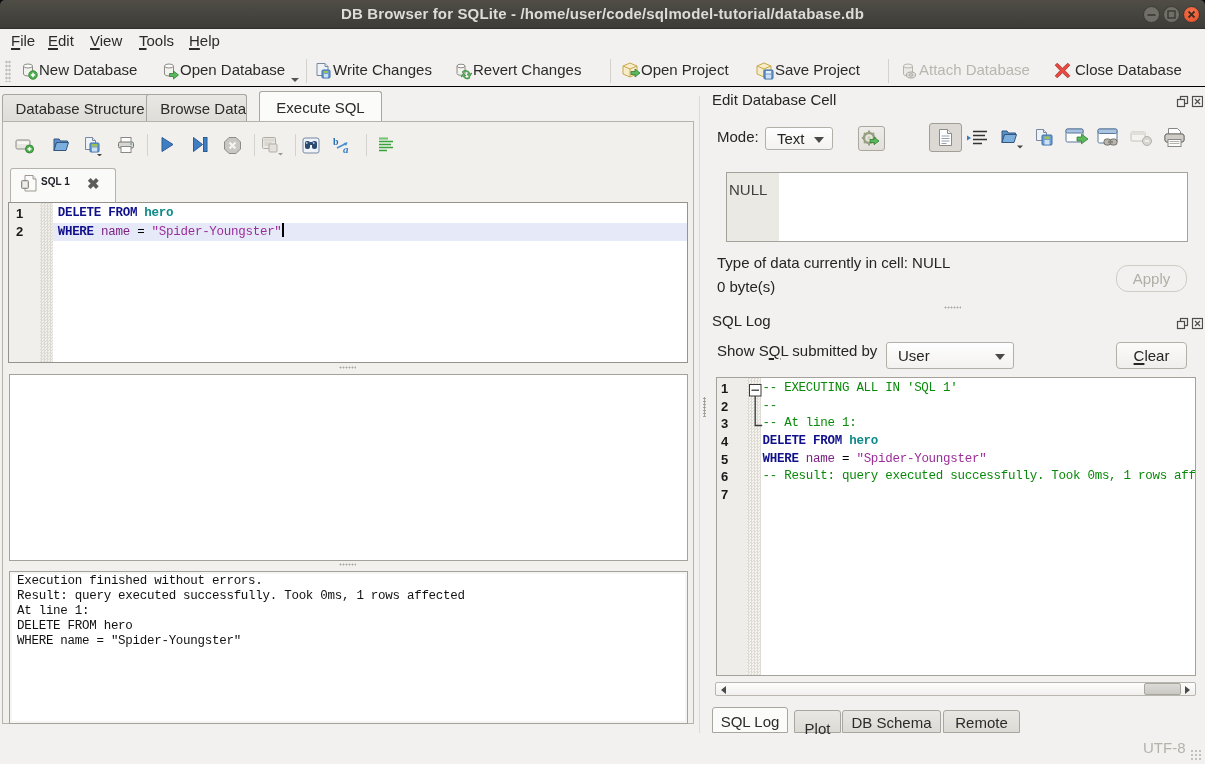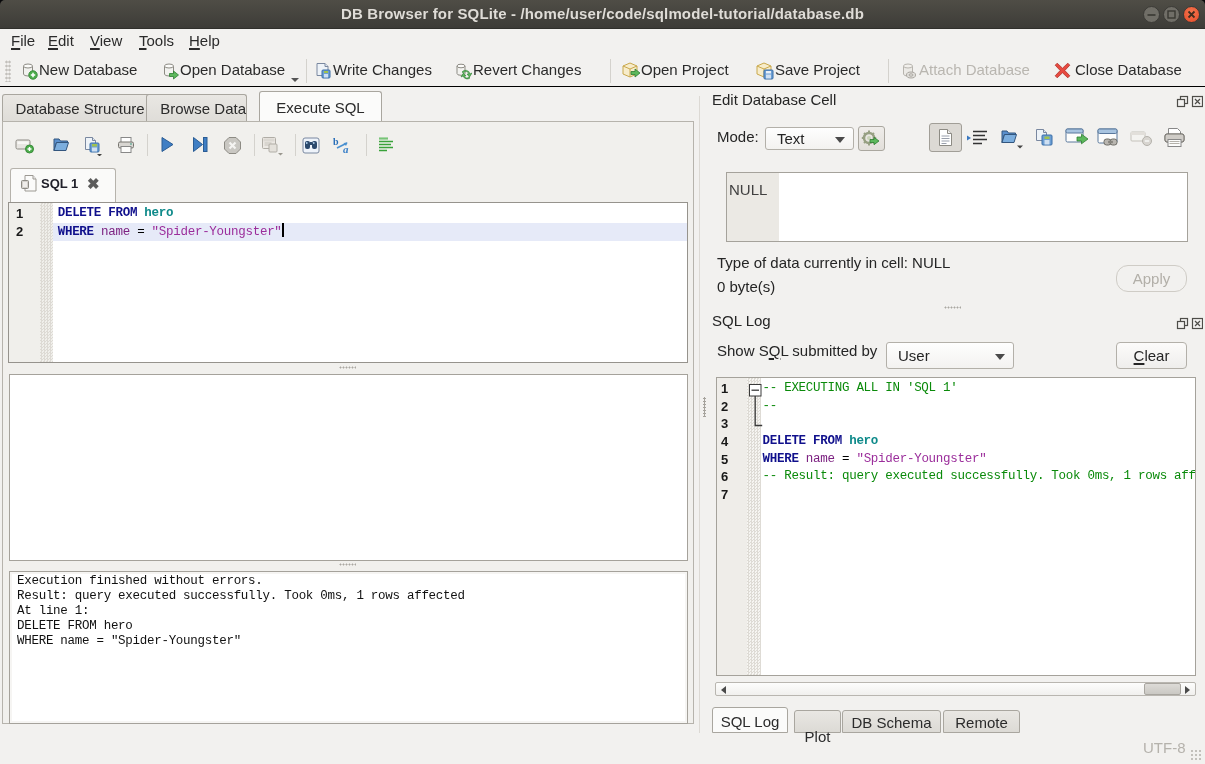--- a/index.html
+++ b/index.html
@@ -37,21 +37,21 @@
   border:1px solid #a9a69f; border-bottom:none; border-radius:3px 3px 0 0;
   background:linear-gradient(#e9e7e3,#dcdad5); padding-top:5px; height:35px; }
 .maintab.active { background:#fbfbfa; height:30px; padding-top:7px; z-index:3; }
 #pane { position:absolute; left:2px; top:121px; width:692px; height:603px;
   border:1px solid #b6b3ac; background:#f1f0ed; }
 
 .sqlico { position:absolute; top:136px; }
 
 #sqltab { position:absolute; left:10px; top:168px; width:106px; height:34px;
   background:#fafaf9; border:1px solid #b6b3ac; border-bottom:none; border-radius:3px 3px 0 0; z-index:2; }
-#sqltab .txt { position:absolute; left:30px; top:7px; font-size:13px; font-weight:bold; color:#20202a; }
+#sqltab .txt { position:absolute; left:30px; top:7px; font-size:10px; font-weight:bold; color:#20202a; }
 #sqltab .x { position:absolute; left:76px; top:6px; font-size:15px; font-weight:bold; color:#5c5c5c; }
 
 #editor { position:absolute; left:8px; top:202px; width:680px; height:161px;
   border:1px solid #96938d; background:#fff; }
 #editor .gutter { position:absolute; left:0; top:0; width:31px; height:100%; background:#f0efeb; }
 #editor .folds { position:absolute; left:31px; top:0; width:13px; height:100%; background:#f0efeb;
   background-image:repeating-conic-gradient(#dddad4 0% 25%, transparent 0% 50%); background-size:3px 3px; }
 .lnum { position:absolute; font-family:"Liberation Sans", sans-serif; font-size:13px; font-weight:bold; color:#191919; }
 .codeline { position:absolute; left:44px; right:0px; height:17.7px; padding-left:4.7px; font-family:"Liberation Mono", monospace;
   font-size:12.5px; letter-spacing:-0.28px; white-space:pre; line-height:17.7px; }
@@ -305,21 +305,21 @@
         <rect x="4.5" y="1.5" width="7" height="7"></rect>
         <rect x="1.5" y="4.5" width="7" height="7" fill="#f2f1ef"></rect>
       </g>
       <g stroke="#4e4d49" stroke-width="1.2">
         <rect x="16.5" y="1.5" width="10" height="10" fill="none"></rect>
         <path d="M19 4 l5 5 M24 4 l-5 5"></path>
       </g>
     </svg></div>
 
 <div class="label14" style="left:717px; top:127.5px;">Mode:</div>
-<div class="combo" style="left:765px; top:127px; width:89px; height:23px;">
+<div class="combo" style="left:765px; top:127px; width:68px; height:23px;">
     <span class="ctext">Text</span>
     <span class="arr"></span>
   </div>
 
 <div class="abs" style="left:858px; top:126px; width:27px; height:25px; background:linear-gradient(#efedea,#e2dfda); border:1px solid #aaa79f; border-radius:3px;"></div>
 <svg class="abs" style="left:861px; top:129px;" width="20" height="19" viewBox="0 0 20 19">
     <circle cx="8" cy="9" r="5" fill="none" stroke="#97a083" stroke-width="2.5"></circle>
     <circle cx="8" cy="9" r="2" fill="#c9d4b8"></circle>
     <g stroke="#97a083" stroke-width="2">
       <path d="M8 1.5 v3 M8 13.5 v3 M0.8 9 h3 M12.2 9 h3 M3 4 l2 2 M11 12 l2 2 M13 4 l-2 2 M5 12 l-2 2"></path>
@@ -410,29 +410,30 @@
   <div class="lnum" style="left:4px; top:72.5px; line-height:17.67px;">5</div>
   <div class="lnum" style="left:4px; top:90.2px; line-height:17.67px;">6</div>
   <div class="lnum" style="left:4px; top:107.8px; line-height:17.67px;">7</div>
   <svg style="position:absolute; left:32px; top:5.5px;" width="15" height="43" viewBox="0 0 15 43">
       <rect x="0.5" y="0.5" width="11.5" height="11.5" fill="#fff" stroke="#3a3a3a"></rect>
       <path d="M2.5 6.2 h7.5" stroke="#3a3a3a" stroke-width="1.3"></path>
       <path d="M6.2 12 v29.5 h7" fill="none" stroke="#3a3a3a" stroke-width="1.3"></path>
     </svg>
   <div class="logline" style="top:1.8px;"><span class="cmt">-- EXECUTING ALL IN 'SQL 1'</span></div>
   <div class="logline" style="top:19.5px;"><span class="cmt">--</span></div>
+  <div class="logline" style="top:37.1px;"><span class="cmt">-- At line 1:</span></div>
   <div class="logline" style="top:54.8px;"><span class="kw">DELETE FROM</span> <span class="tbl">hero</span></div>
   <div class="logline" style="top:72.5px;"><span class="kw">WHERE</span> <span class="idf">name</span> = <span class="str">"Spider-Youngster"</span></div>
   <div class="logline" style="top:90.2px;"><span class="cmt">-- Result: query executed successfully. Took 0ms, 1 rows affected</span></div>
 </div>
 <div id="hscroll">
     <div class="larr"></div>
     <div class="thumb"></div>
     <div class="rarr"></div>
   </div>
 
 <div class="btab active" style="left:712px; top:707px; width:76px; height:26px; padding-top:5px;">SQL Log</div>
-<div class="btab" style="left:794px; top:710px; width:47px; height:23px; padding-top:17px;">Plot</div>
+<div class="btab" style="left:794px; top:710px; width:47px; height:23px; padding-top:9px;">Plot</div>
 <div class="btab" style="left:842px; top:710px; width:99px; height:23px; padding-top:3px;">DB Schema</div>
 <div class="btab" style="left:943px; top:710px; width:77px; height:23px; padding-top:3px;">Remote</div>
 
 <div id="utf8">UTF-8</div>
 <div id="grip"></div>
 
 </body></html>

